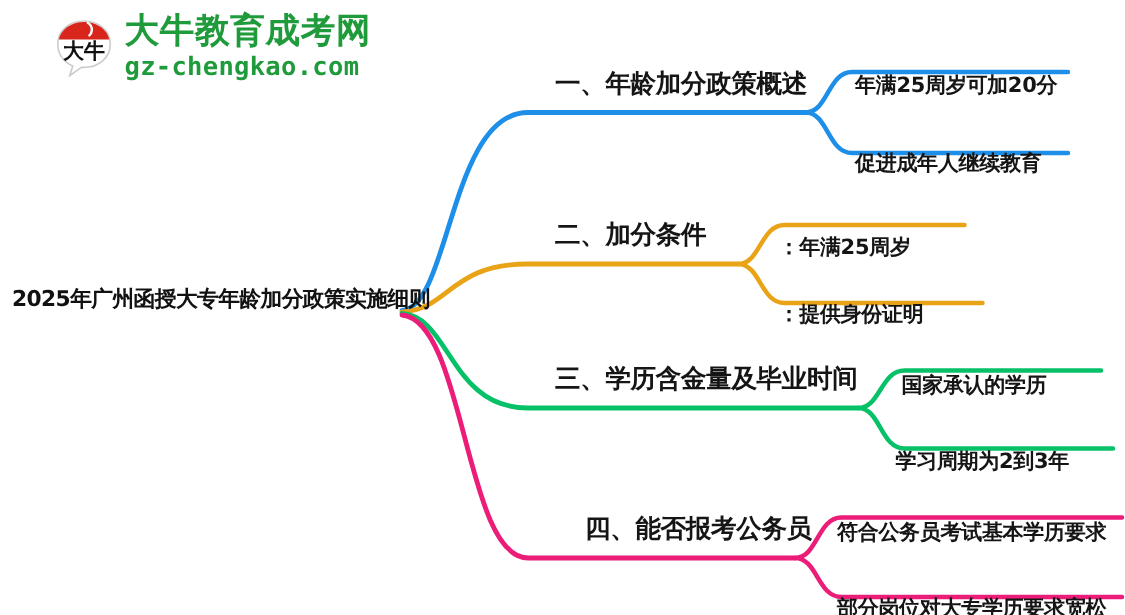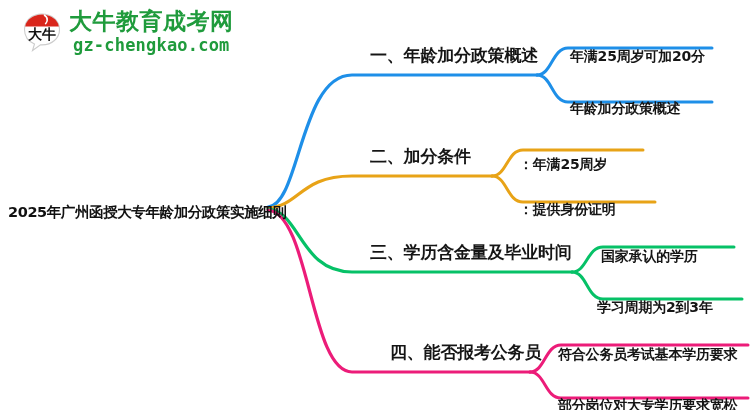--- a/index.html
+++ b/index.html
@@ -12,28 +12,27 @@
     width: 750px;
     height: 410px;
     background: #ffffff;
     overflow: hidden;
     font-family: "DejaVu Sans", "Liberation Sans", sans-serif;
   }
 
   
   .logo-wrap {
     position: absolute;
-    left: 22px;
+    left: 36px;
     top: 10px;
     width: 180px;
     height: 44px;
     display: flex;
     align-items: center;
     gap: 7px;
-    text-align: center;
   }
   .logo-mark {
     position: relative;
     width: 40px;
     height: 40px;
     flex: 0 0 40px;
   }
   .logo-text-block {
     display: flex;
     flex-direction: column;
@@ -69,21 +68,21 @@
 
   
   .node {
     position: absolute;
     white-space: nowrap;
     color: #1a1a1a;
     font-family: "DejaVu Sans", "Liberation Sans", sans-serif;
   }
   .root-node {
     left: 8px;
-    top: 203px;
+    top: 190px;
     font-size: 14.5px;
     font-weight: bold;
     letter-spacing: -0.4px;
     color: #111111;
   }
   .branch-node {
     font-size: 17px;
     font-weight: bold;
     letter-spacing: -0.2px;
     color: #151515;
@@ -140,21 +139,21 @@
       <path d="M268 210 C310 214 310 372 352 372 L530 372" fill="none" stroke="#EC1C79" stroke-width="3.2" stroke-linecap="round"></path>
       <path d="M530 372 C545 372 545 345 561 345 L748 345" fill="none" stroke="#EC1C79" stroke-width="3.0" stroke-linecap="round"></path>
       <path d="M530 372 C545 372 545 398 561 398 L748 398" fill="none" stroke="#EC1C79" stroke-width="3.0" stroke-linecap="round"></path>
     </g>
   </svg>
 
   <div class="node root-node">2025年广州函授大专年龄加分政策实施细则</div>
 
   <div class="node branch-node" style="left:370px; top:44px;">一、年龄加分政策概述</div>
   <div class="node leaf-node" style="left:570px; top:20px;">年满25周岁可加20分</div>
-  <div class="node leaf-node" style="left:570px; top:72px;">年龄加分政策概述</div>
+  <div class="node leaf-node" style="left:570px; top:72px;">促进成年人继续教育</div>
 
   <div class="node branch-node" style="left:370px; top:145px;">二、加分条件</div>
   <div class="node leaf-node" style="left:519px; top:128px;">：年满25周岁</div>
   <div class="node leaf-node" style="left:519px; top:173px;">：提供身份证明</div>
 
   <div class="node branch-node" style="left:370px; top:241px;">三、学历含金量及毕业时间</div>
   <div class="node leaf-node" style="left:601px; top:220px;">国家承认的学历</div>
   <div class="node leaf-node" style="left:597px; top:271px;">学习周期为2到3年</div>
 
   <div class="node branch-node" style="left:390px; top:341px;text-align:center;">四、能否报考公务员</div>

